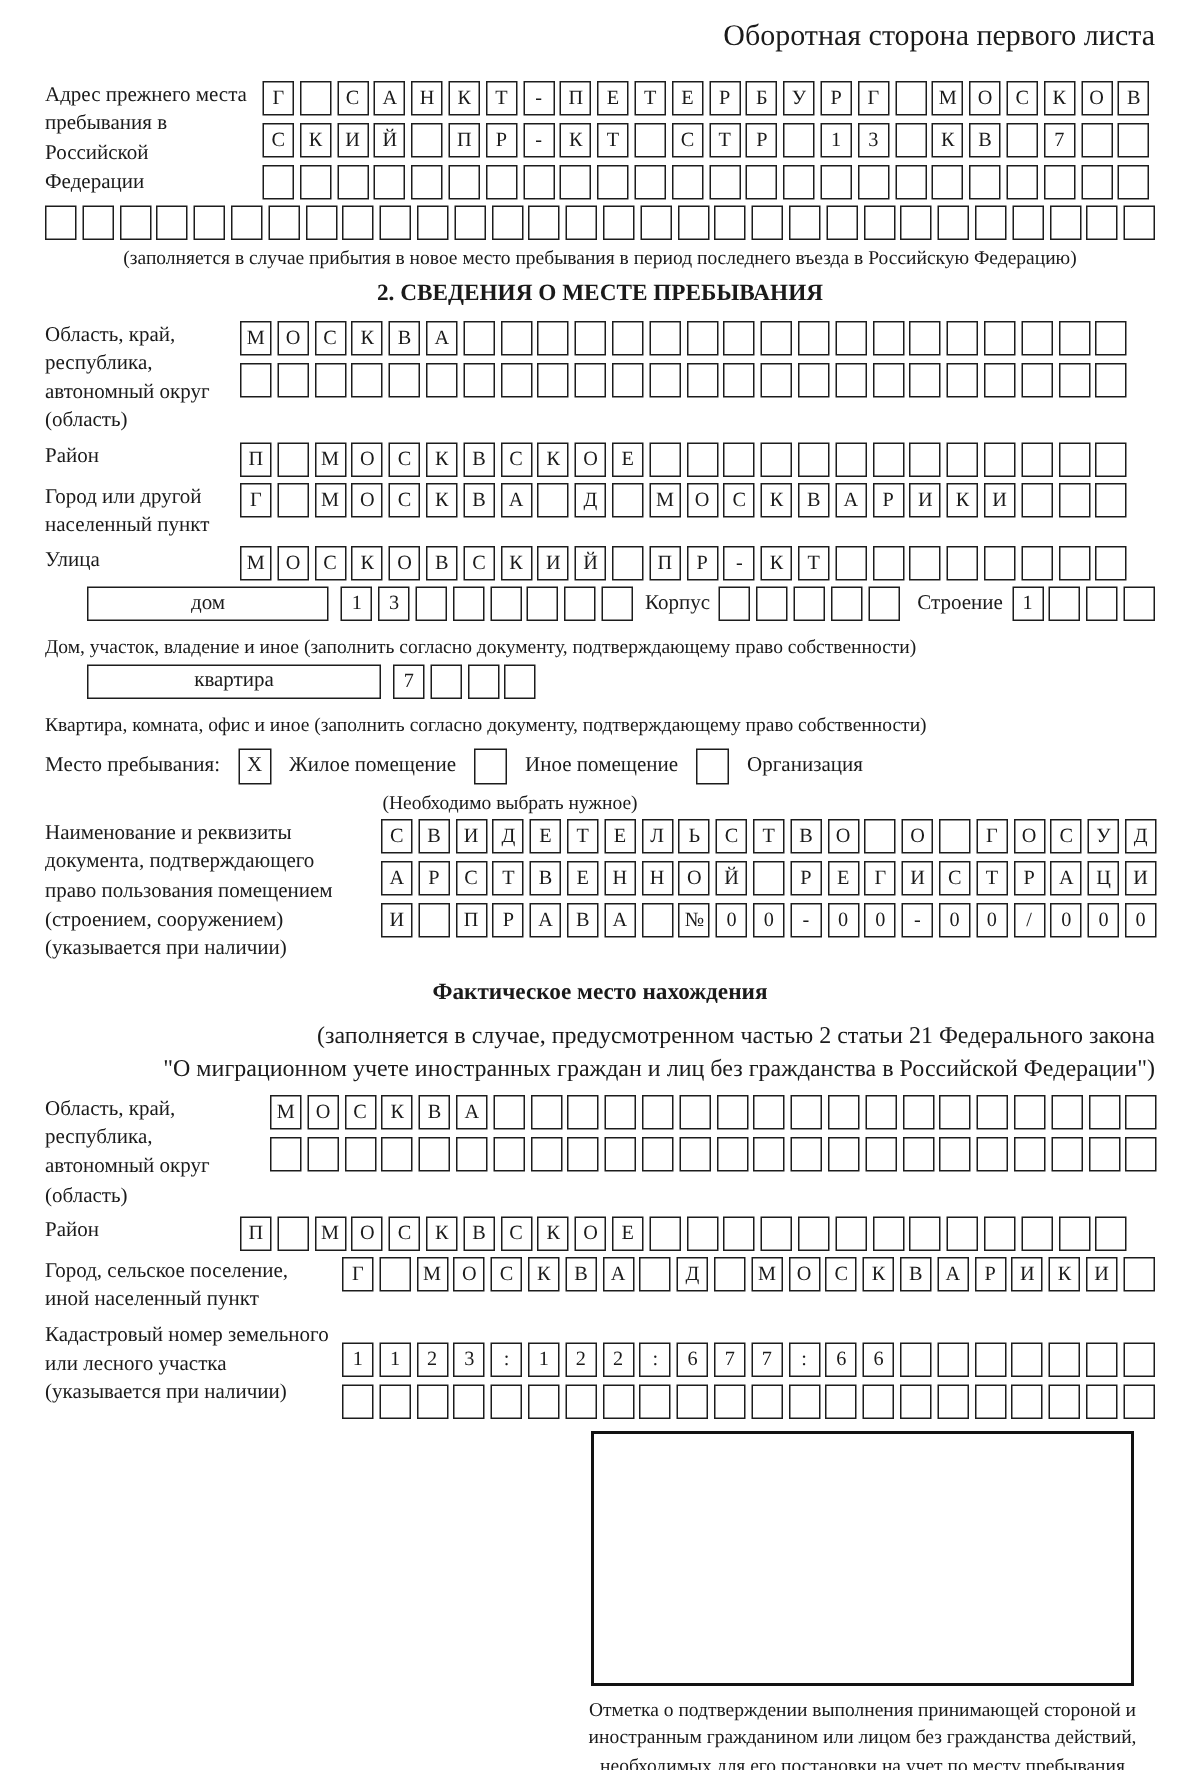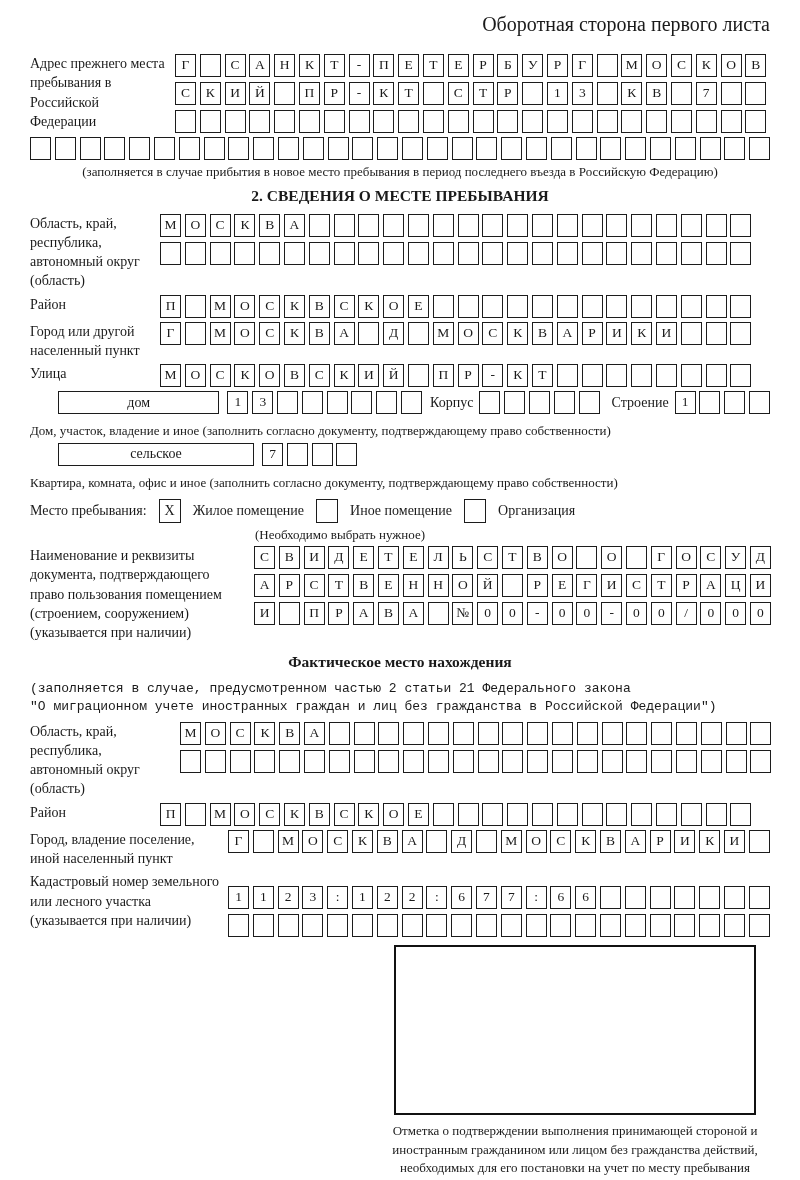--- a/index.html
+++ b/index.html
@@ -48,21 +48,21 @@
   .ml6 { margin-left: 6px; } .mr6 { margin-right: 6px; } .mr8 { margin-right: 8px; }
 
   .check-row { display: flex; align-items: center; font-size: 14px; margin: 7px 0 3px; }
   .checkbox {
     width: 22px; height: 24px; border: 1.5px solid #1c1c1c;
     text-align: center; line-height: 22px; font-size: 14px;
     display: inline-block; margin: 0 12px;
   }
   .check-note { margin-left: 160px; width: 300px; text-align: center; }
 
-  .subnote { font-size: 13px; line-height: 1.38; text-align: left; font-family: Liberation Mono, monospace; }
+  .subnote { font-size: 16px; line-height: 1.38; text-align: right; }
 
   .stamp-area { margin-left: 345px; width: 400px; margin-top: 8px; }
   .stamp-box { width: 362px; height: 170px; border: 2px solid #111; margin: 0 auto; }
   .stamp-caption { text-align: center; font-size: 13px; line-height: 1.42; margin-top: 7px; }
 </style>
 </head>
 <body>
 
 <div class="page">
 
@@ -368,21 +368,21 @@
         <span class="cell">1</span>
         <span class="cell"></span>
         <span class="cell"></span>
         <span class="cell"></span>
       </div>
   </div>
   <div class="caption">Дом, участок, владение и иное (заполнить согласно документу, подтверждающему право собственности)</div>
 
   <div class="house-row">
     <div class="wide-box apt-box">
-      <span>сельское</span>
+      <span>квартира</span>
     </div>
     <div class="boxrow">
         <span class="cell">7</span>
         <span class="cell"></span>
         <span class="cell"></span>
         <span class="cell"></span>
       </div>
   </div>
   <div class="caption">Квартира, комната, офис и иное (заполнить согласно документу, подтверждающему право собственности)</div>
 
@@ -560,21 +560,21 @@
           <span class="cell"></span>
           <span class="cell"></span>
           <span class="cell"></span>
           <span class="cell"></span>
           <span class="cell"></span>
         </div>
     </div>
   </div>
 
   <div class="field">
-    <div class="field-label w196">Город, владение поселение, иной населенный пункт</div>
+    <div class="field-label w196">Город, сельское поселение, иной населенный пункт</div>
     <div class="rows">
       <div class="boxrow">
           <span class="cell">Г</span>
           <span class="cell"></span>
           <span class="cell">М</span>
           <span class="cell">О</span>
           <span class="cell">С</span>
           <span class="cell">К</span>
           <span class="cell">В</span>
           <span class="cell">А</span>

